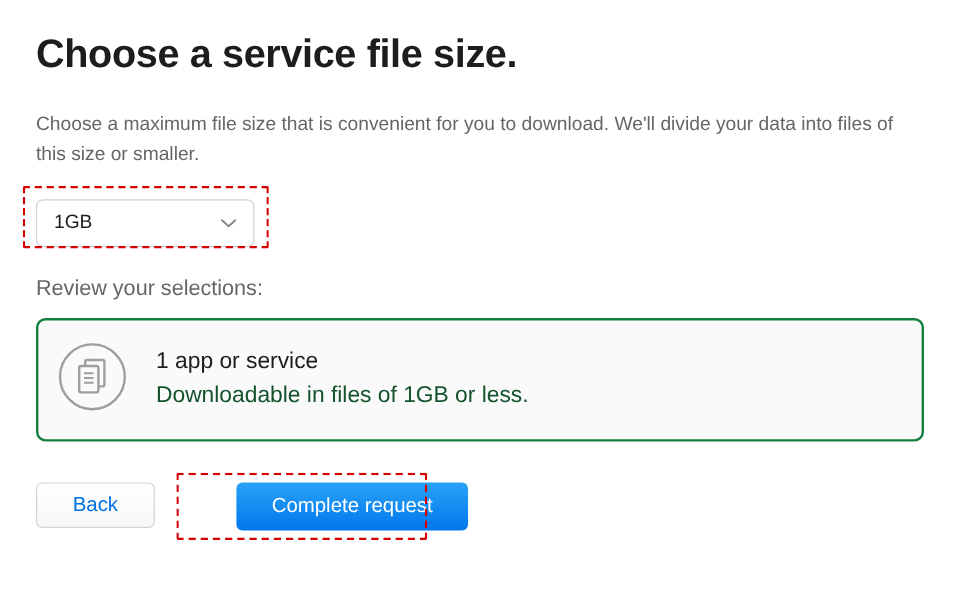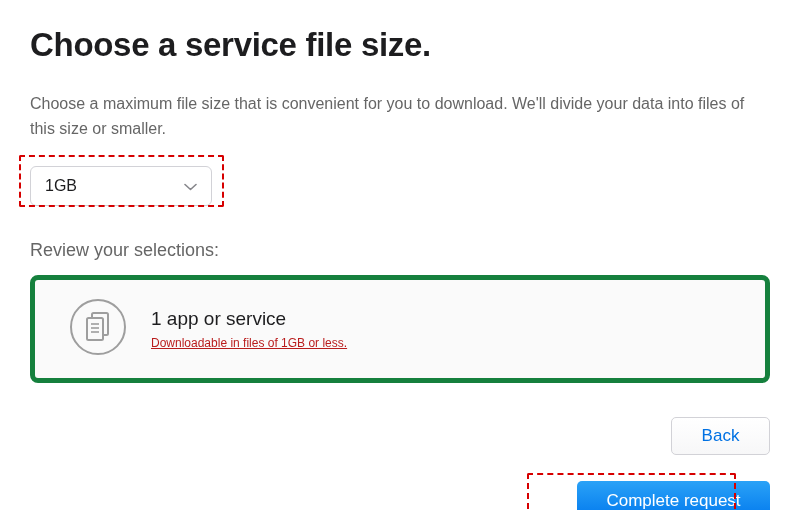--- a/index.html
+++ b/index.html
@@ -57,51 +57,49 @@
     }
     .annotation-select {
       top: -11px;
       left: -11px;
       width: 205px;
       height: 52px;
     }
     .review-label {
       font-size: 18px;
       color: #666;
-      margin-top: 34px;
+      margin-top: 24px;
       margin-bottom: 14px;
     }
     .summary-card {
-      border: 5px solid #15803d;
+      border: 2px solid #15803d;
       border-radius: 8px;
       background: #fafafa;
-      padding: 18px 34px;
+      padding: 18px 16px;
       display: flex;
       align-items: center;
       gap: 24px;
     }
     .doc-icon {
       flex-shrink: 0;
     }
     .summary-title {
       font-size: 19px;
       color: #1d1d1f;
       margin-bottom: 6px;
     }
     .summary-sub {
-      font-size: 12px;
-      color: #b91c1c;
-      text-decoration: underline;
+      font-size: 19px;
+      color: #14532d;
     }
     .button-row {
       display: flex;
       gap: 26px;
       margin-top: 34px;
-      align-items: flex-end;
-      flex-direction: column;
+      align-items: flex-start;
     }
     .btn-back {
       width: 99px;
       height: 38px;
       border: 1px solid #d2d2d7;
       border-radius: 5px;
       background: linear-gradient(#ffffff, #f7f7f8);
       color: #0071e3;
       font-size: 17px;
       cursor: pointer;

